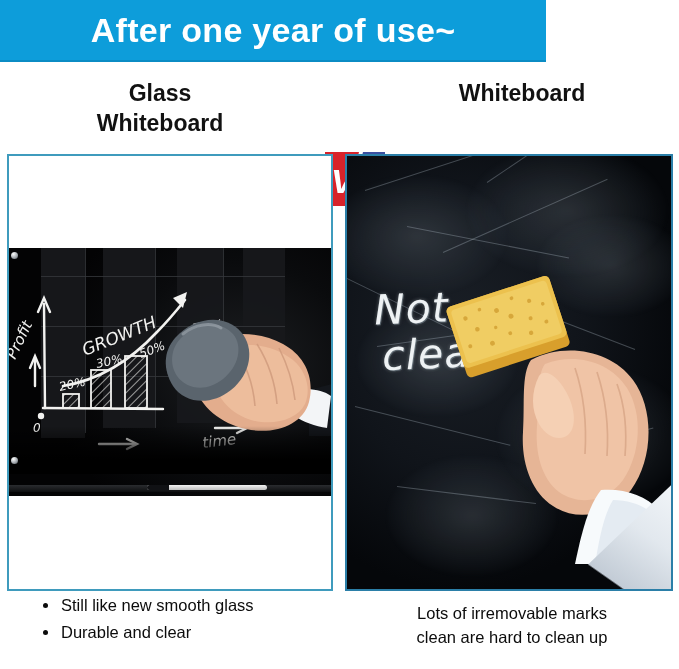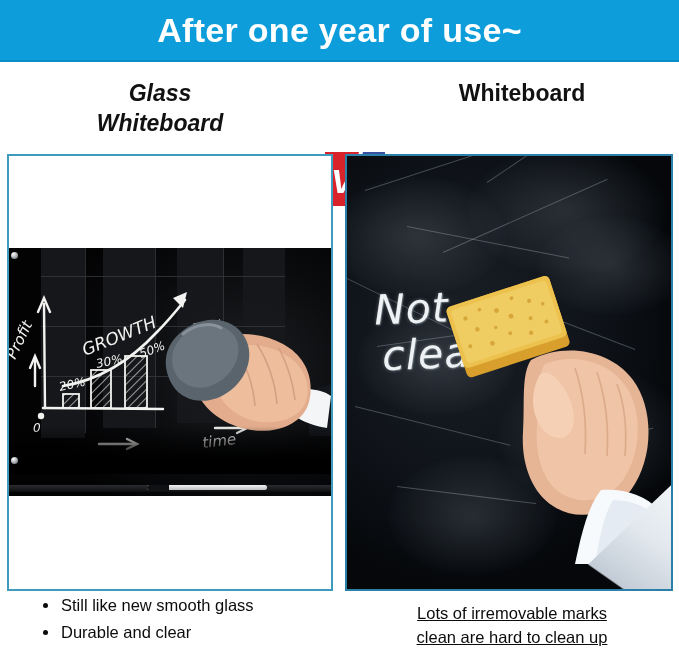--- a/index.html
+++ b/index.html
@@ -16,21 +16,21 @@
     position: relative;
     width: 679px;
     height: 669px;
     background: #ffffff;
   }
 
   
   .header-banner {
     position: absolute;
     left: 0; top: 0;
-    width: 679px; height: 62px;
+    width: 546px; height: 62px;
     background: #0d9dda;
     display: flex;
     align-items: center;
     justify-content: center;
     border-bottom: 2px solid #0b8cc4;
   }
   .header-title {
     color: #ffffff;
     font-size: 34px;
     font-weight: bold;
@@ -47,21 +47,21 @@
   }
   .col-heading {
     position: absolute;
     top: 12px;
     text-align: center;
     font-size: 23px;
     font-weight: bold;
     color: #111111;
     line-height: 1.32;
   }
-  .col-heading.left  { left: 10px;  width: 300px; font-style: italic; }
+  .col-heading.left  { left: 10px;  width: 300px; }
   .col-heading.right { left: 372px; width: 300px; }
 
   
   .vs-badge {
     position: absolute;
     left: 319px; top: 82px;
     width: 72px; height: 62px;
   }
   .vs-badge svg { display: block; }
 
@@ -222,21 +222,21 @@
   }
   .right-caption {
     position: absolute;
     left: 352px; top: 602px;
     width: 320px;
     text-align: center;
     font-size: 16.5px;
     color: #0c0c0c;
     line-height: 1.45;
   }
-  .right-caption span { display: block; text-decoration: underline; }
+  .right-caption span { display: block; }
 </style>
 </head>
 <body>
 
 <div id="root">
 
   <div class="header-banner">
     <div class="header-title">After one year of use~</div>
   </div>
 

